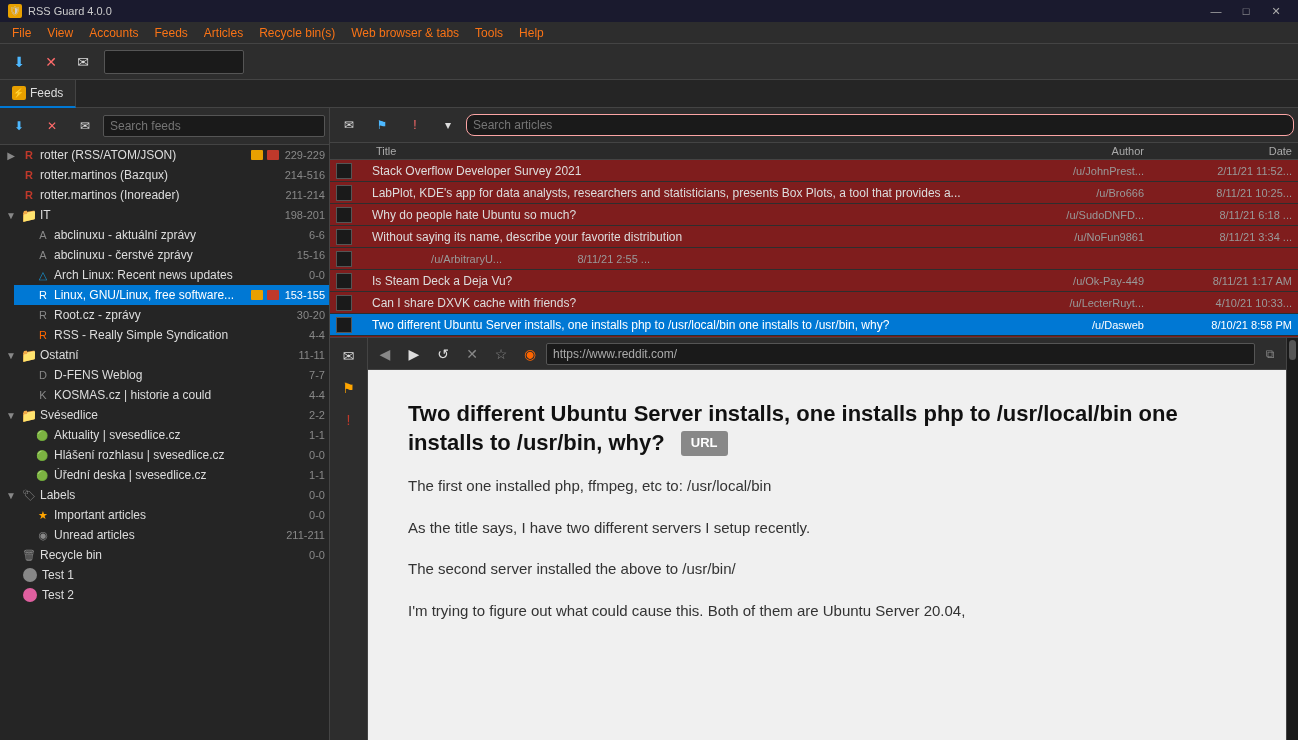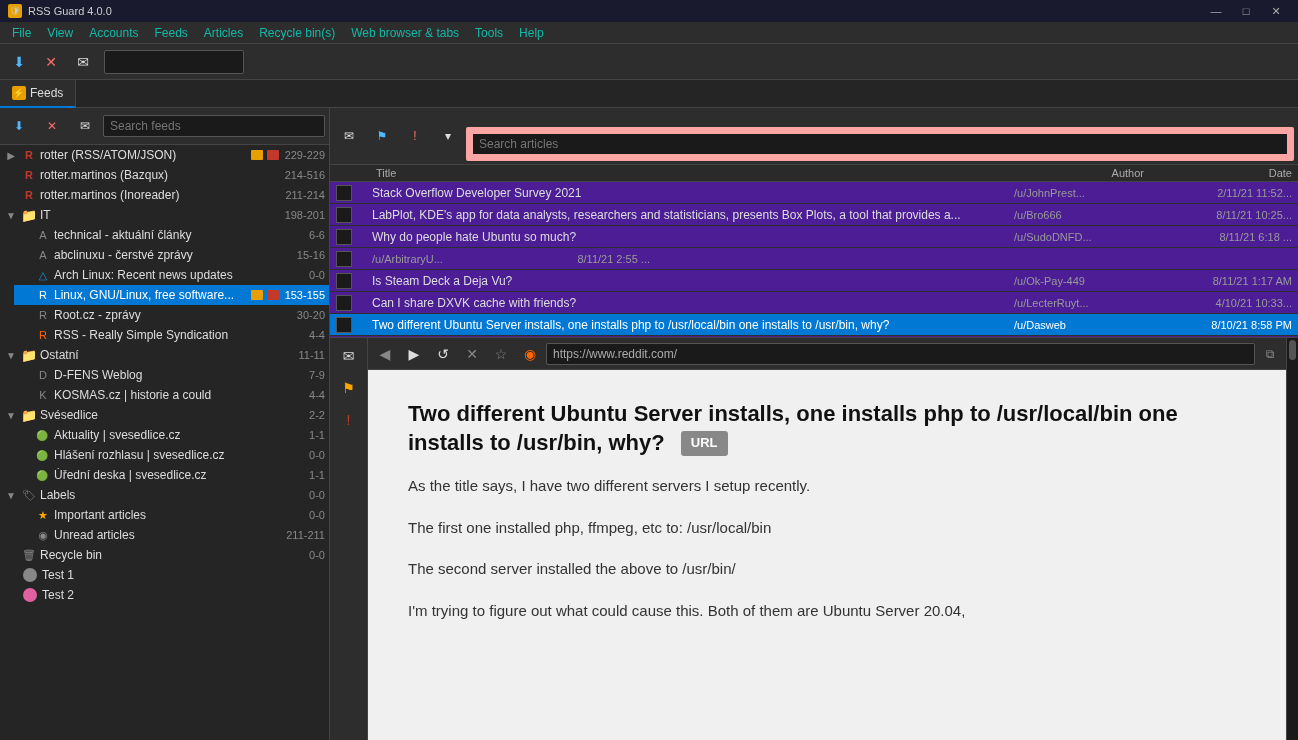--- a/index.html
+++ b/index.html
@@ -7,21 +7,21 @@
     
     
     .title-bar { background: #1a1a2e; height: 22px; display: flex; align-items: center; justify-content: space-between; padding: 0 8px; }
     .title-bar-left { display: flex; align-items: center; gap: 6px; font-size: 11px; color: #ccc; }
     .title-bar-icon { width: 14px; height: 14px; background: #e8a000; border-radius: 2px; display: flex; align-items: center; justify-content: center; font-size: 9px; }
     .title-bar-controls { display: flex; gap: 2px; }
     .title-btn { width: 28px; height: 18px; display: flex; align-items: center; justify-content: center; font-size: 11px; color: #aaa; cursor: pointer; }
 
     
     .menu-bar { background: #2d2d2d; height: 22px; display: flex; align-items: center; padding: 0 4px; border-bottom: 1px solid #444; }
-    .menu-item { padding: 4px 8px; font-size: 12px; color: #14b8a6; cursor: pointer; height: 22px; display: flex; align-items: center; }
+    .menu-item { padding: 4px 8px; font-size: 12px; color: #f97316; cursor: pointer; height: 22px; display: flex; align-items: center; }
 
     
     .toolbar { background: #2d2d2d; height: 36px; display: flex; align-items: center; padding: 0 4px; border-bottom: 1px solid #444; gap: 2px; }
     .tool-btn { width: 30px; height: 28px; display: flex; align-items: center; justify-content: center; cursor: pointer; border-radius: 3px; font-size: 14px; color: #ddd; }
     .tool-btn.blue { color: #4db8ff; }
     .tool-btn.red { color: #ff6b6b; }
 
     
     .tab-bar { background: #252525; height: 28px; display: flex; align-items: center; padding: 0; border-bottom: 1px solid #444; }
     .tab { display: flex; align-items: center; gap: 4px; padding: 4px 12px; font-size: 12px; cursor: pointer; border-right: 1px solid #444; height: 28px; }
@@ -48,28 +48,28 @@
     .flag-red { background: #c0392b; }
     .indent1 { margin-left: 14px; }
     .folder-icon { color: #e8a000; font-size: 13px; margin: 0 3px; }
     
     
     .right-panel { flex: 1; display: flex; flex-direction: column; overflow: hidden; }
     
     
     .articles-panel { height: 230px; display: flex; flex-direction: column; border-bottom: 1px solid #444; }
     .articles-toolbar { background: #2d2d2d; padding: 3px 4px; display: flex; align-items: center; gap: 3px; border-bottom: 1px solid #444; }
-    .articles-search { flex: 1; background: #1a1a1a; border: 7px solid #fca5a5; color: #ddd; padding: 3px 6px; font-size: 12px; border-radius: 2px; margin-top: 16px; }
-    .articles-list { overflow-y: auto; flex: 1; background: #4c1d95; }
+    .articles-search { flex: 1; background: #1a1a1a; border: 1px solid #fca5a5; color: #ddd; padding: 3px 6px; font-size: 12px; border-radius: 8px; }
+    .articles-list { overflow-y: auto; flex: 1; background: #7f1d1d; }
     .article-row { display: flex; align-items: center; padding: 2px 6px; cursor: pointer; border-bottom: 1px solid #2e2e2e; min-height: 22px; }
     .article-row.selected { background: #0078d4; }
     .article-row.selected * { color: white !important; }
     .article-check { width: 16px; height: 16px; flex-shrink: 0; margin-right: 4px; border: 1px solid #555; background: #1a1a1a; }
     .article-title { flex: 1; color: #ddd; font-size: 12px; white-space: nowrap; overflow: hidden; text-overflow: ellipsis; }
-    .article-author { width: 130px; color: #999; font-size: 11px; margin-right: 8px; white-space: nowrap; overflow: hidden; }
+    .article-author { width: 130px; color: #999; font-size: 11px; text-align: right; margin-right: 8px; white-space: nowrap; overflow: hidden; }
     .article-date { width: 140px; color: #999; font-size: 11px; text-align: right; white-space: nowrap; }
     
     
     .content-panel { flex: 1; display: flex; flex-direction: column; overflow: hidden; }
     .content-nav { background: #2d2d2d; height: 32px; display: flex; align-items: center; padding: 0 4px; gap: 3px; border-bottom: 1px solid #444; }
     .nav-btn { width: 26px; height: 24px; display: flex; align-items: center; justify-content: center; cursor: pointer; border-radius: 3px; font-size: 14px; color: #888; }
     .nav-btn.active { color: #ddd; }
     .url-bar { flex: 1; background: #1a1a1a; border: 1px solid #555; color: #aaa; padding: 3px 6px; font-size: 12px; border-radius: 2px; }
     .content-extra-btn { width: 24px; height: 24px; display: flex; align-items: center; justify-content: center; cursor: pointer; }
     .content-area { flex: 1; background: #f0f0f0; overflow-y: auto; padding: 30px 40px; color: #222; }
@@ -174,21 +174,21 @@
       <div class="feed-item">
         <div class="feed-expand">▼</div>
         <div class="feed-icon folder-icon">📁</div>
         <span class="feed-name">IT</span>
         <span class="feed-count">198-201</span>
       </div>
 
       <div class="feed-item indent1">
         <div class="feed-expand"></div>
         <div class="feed-icon" style="color:#888;">A</div>
-        <span class="feed-name">technical - aktuální články</span>
+        <span class="feed-name">abclinuxu - aktuální zprávy</span>
         <span class="feed-count">6-6</span>
       </div>
 
       <div class="feed-item indent1">
         <div class="feed-expand"></div>
         <div class="feed-icon" style="color:#888;">A</div>
         <span class="feed-name">abclinuxu - čerstvé zprávy</span>
         <span class="feed-count">15-16</span>
       </div>
 
@@ -226,21 +226,21 @@
         <div class="feed-expand">▼</div>
         <div class="feed-icon folder-icon">📁</div>
         <span class="feed-name">Ostatní</span>
         <span class="feed-count">11-11</span>
       </div>
 
       <div class="feed-item indent1">
         <div class="feed-expand"></div>
         <div class="feed-icon" style="color:#888;">D</div>
         <span class="feed-name">D-FENS Weblog</span>
-        <span class="feed-count">7-9</span>
+        <span class="feed-count">7-7</span>
       </div>
 
       <div class="feed-item indent1">
         <div class="feed-expand"></div>
         <div class="feed-icon" style="color:#888;">K</div>
         <span class="feed-name">KOSMAS.cz | historie a could</span>
         <span class="feed-count">4-4</span>
       </div>
 
       <div class="feed-item">
@@ -346,20 +346,27 @@
           <span class="article-title">LabPlot, KDE's app for data analysts, researchers and statisticians, presents Box Plots, a tool that provides a...</span>
           <span class="article-author">/u/Bro666</span>
           <span class="article-date">8/11/21 10:25...</span>
         </div>
         <div class="article-row">
           <div class="article-check"></div>
           <div style="width:12px;margin-right:4px;"></div>
           <span class="article-title">Why do people hate Ubuntu so much?</span>
           <span class="article-author">/u/SudoDNFD...</span>
           <span class="article-date">8/11/21 6:18 ...</span>
+        </div>
+        <div class="article-row">
+          <div class="article-check"></div>
+          <div style="width:12px;margin-right:4px;"></div>
+          <span class="article-title">Without saying its name, describe your favorite distribution</span>
+          <span class="article-author">/u/NoFun9861</span>
+          <span class="article-date">8/11/21 3:34 ...</span>
         </div>
         <div class="article-row">
           <div class="article-check"></div>
           <div style="width:12px;margin-right:4px;"></div>
           <span class="article-author">/u/ArbitraryU...</span>
           <span class="article-date">8/11/21 2:55 ...</span>
         </div>
         <div class="article-row">
           <div class="article-check"></div>
           <div style="width:12px;margin-right:4px;"></div>
@@ -410,22 +417,22 @@
             <input class="url-bar" type="text" value="https://www.reddit.com/" style="">
             <div class="content-extra-btn" style="color:#888;">⧉</div>
           </div>
 
           <div class="content-area">
             <h1>
               <span>Two different Ubuntu Server installs, one installs php to /usr/local/bin one installs to /usr/bin, why?</span>
               <span class="url-badge">URL</span>
             </h1>
             <div class="content-body">
+              <p>The first one installed php, ffmpeg, etc to: /usr/local/bin</p>
               <p>As the title says, I have two different servers I setup recently.</p>
-              <p>The first one installed php, ffmpeg, etc to: /usr/local/bin</p>
               <p>The second server installed the above to /usr/bin/</p>
               <p>I'm trying to figure out what could cause this. Both of them are Ubuntu Server 20.04,</p>
             </div>
           </div>
         </div>
 
         <div style="width:12px;background:#1a1a1a;display:flex;flex-direction:column;border-left:1px solid #444;">
           <div style="height:20px;background:#555;border-radius:4px;margin:2px;"></div>
         </div>
       </div>

